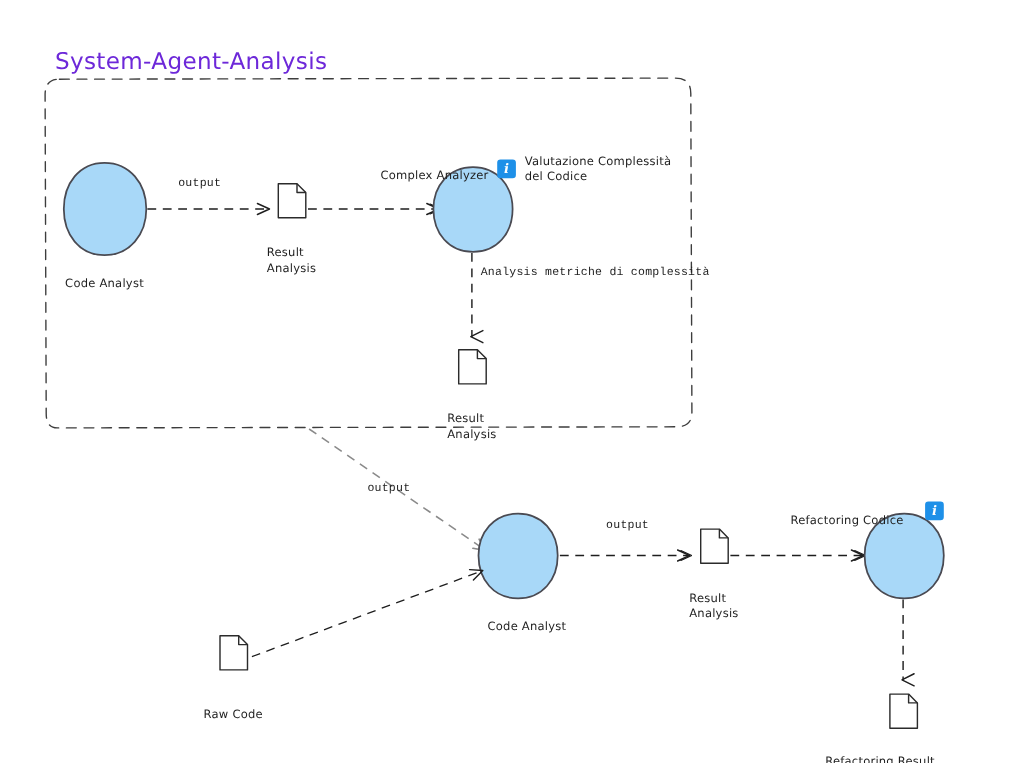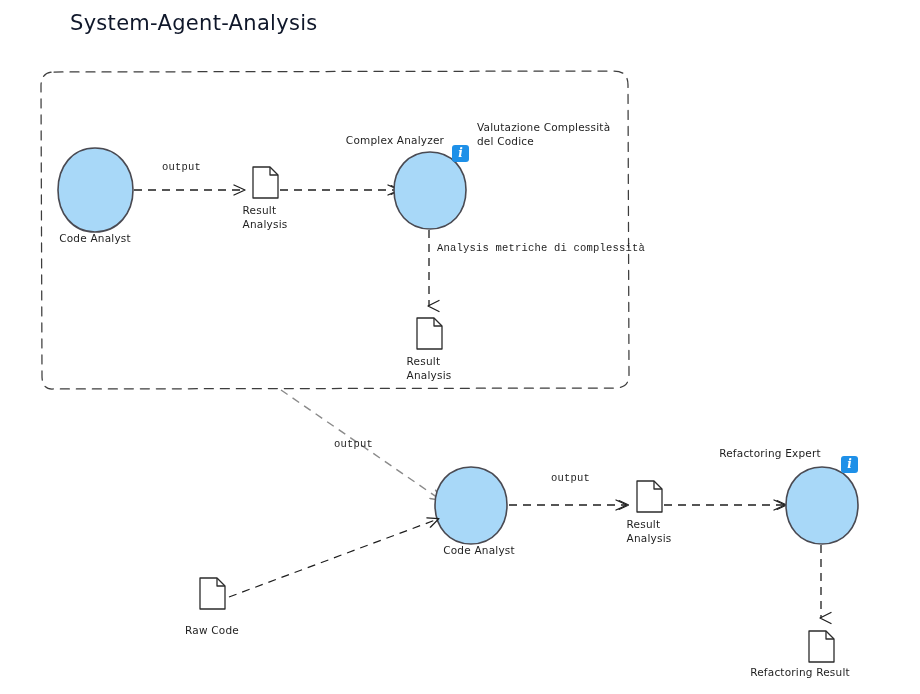--- a/index.html
+++ b/index.html
@@ -16,37 +16,37 @@
   }
   #canvas {
     position: absolute;
     left: 0; top: 0;
     width: 920px;
     height: 694px;
   }
   .diagram-title {
     position: absolute;
     left: 50px;
-    top: 11px;
+    top: 44px;
     font-family: "DejaVu Sans", sans-serif;
     font-size: 21px;
     font-weight: 400;
-    color: #0f172a;
+    color: #6d28d9;
     letter-spacing: 0.3px;
     white-space: nowrap;
-    margin-left: 20px;
   }
   .node-label {
     position: absolute;
     font-family: "DejaVu Sans", sans-serif;
     font-size: 10.5px;
     color: #1e1e1e;
     white-space: nowrap;
     line-height: 13px;
     letter-spacing: 0.2px;
+    margin-top: 20px;
   }
   .node-label.center {
     text-align: left;
     transform: translateX(-50%);
   }
   .node-label.multi {
     white-space: pre-line;
     line-height: 14px;
   }
   .edge-label {
@@ -192,21 +192,21 @@
 <div class="node-label center multi" style="left:429px; top:354px;">Result
 Analysis</div>
 
 <div class="node-label center" style="left:479px; top:544px;">Code Analyst</div>
 
 <div class="node-label center" style="left:212px; top:624px;">Raw Code</div>
 
 <div class="node-label center multi" style="left:649px; top:517px;">Result
 Analysis</div>
 
-<div class="node-label center" style="left:770px; top:447px;">Refactoring Expert</div>
+<div class="node-label center" style="left:770px; top:447px;">Refactoring Codice</div>
 
 <div class="node-label center" style="left:800px; top:666px;">Refactoring Result</div>
 
 <div class="edge-label" style="left:162px; top:161px;">output</div>
 
 <div class="edge-label" style="left:437px; top:242px;">Analysis metriche di complessità</div>
 
 <div class="edge-label" style="left:334px; top:438px;">output</div>
 
 <div class="edge-label" style="left:551px; top:472px;">output</div>

